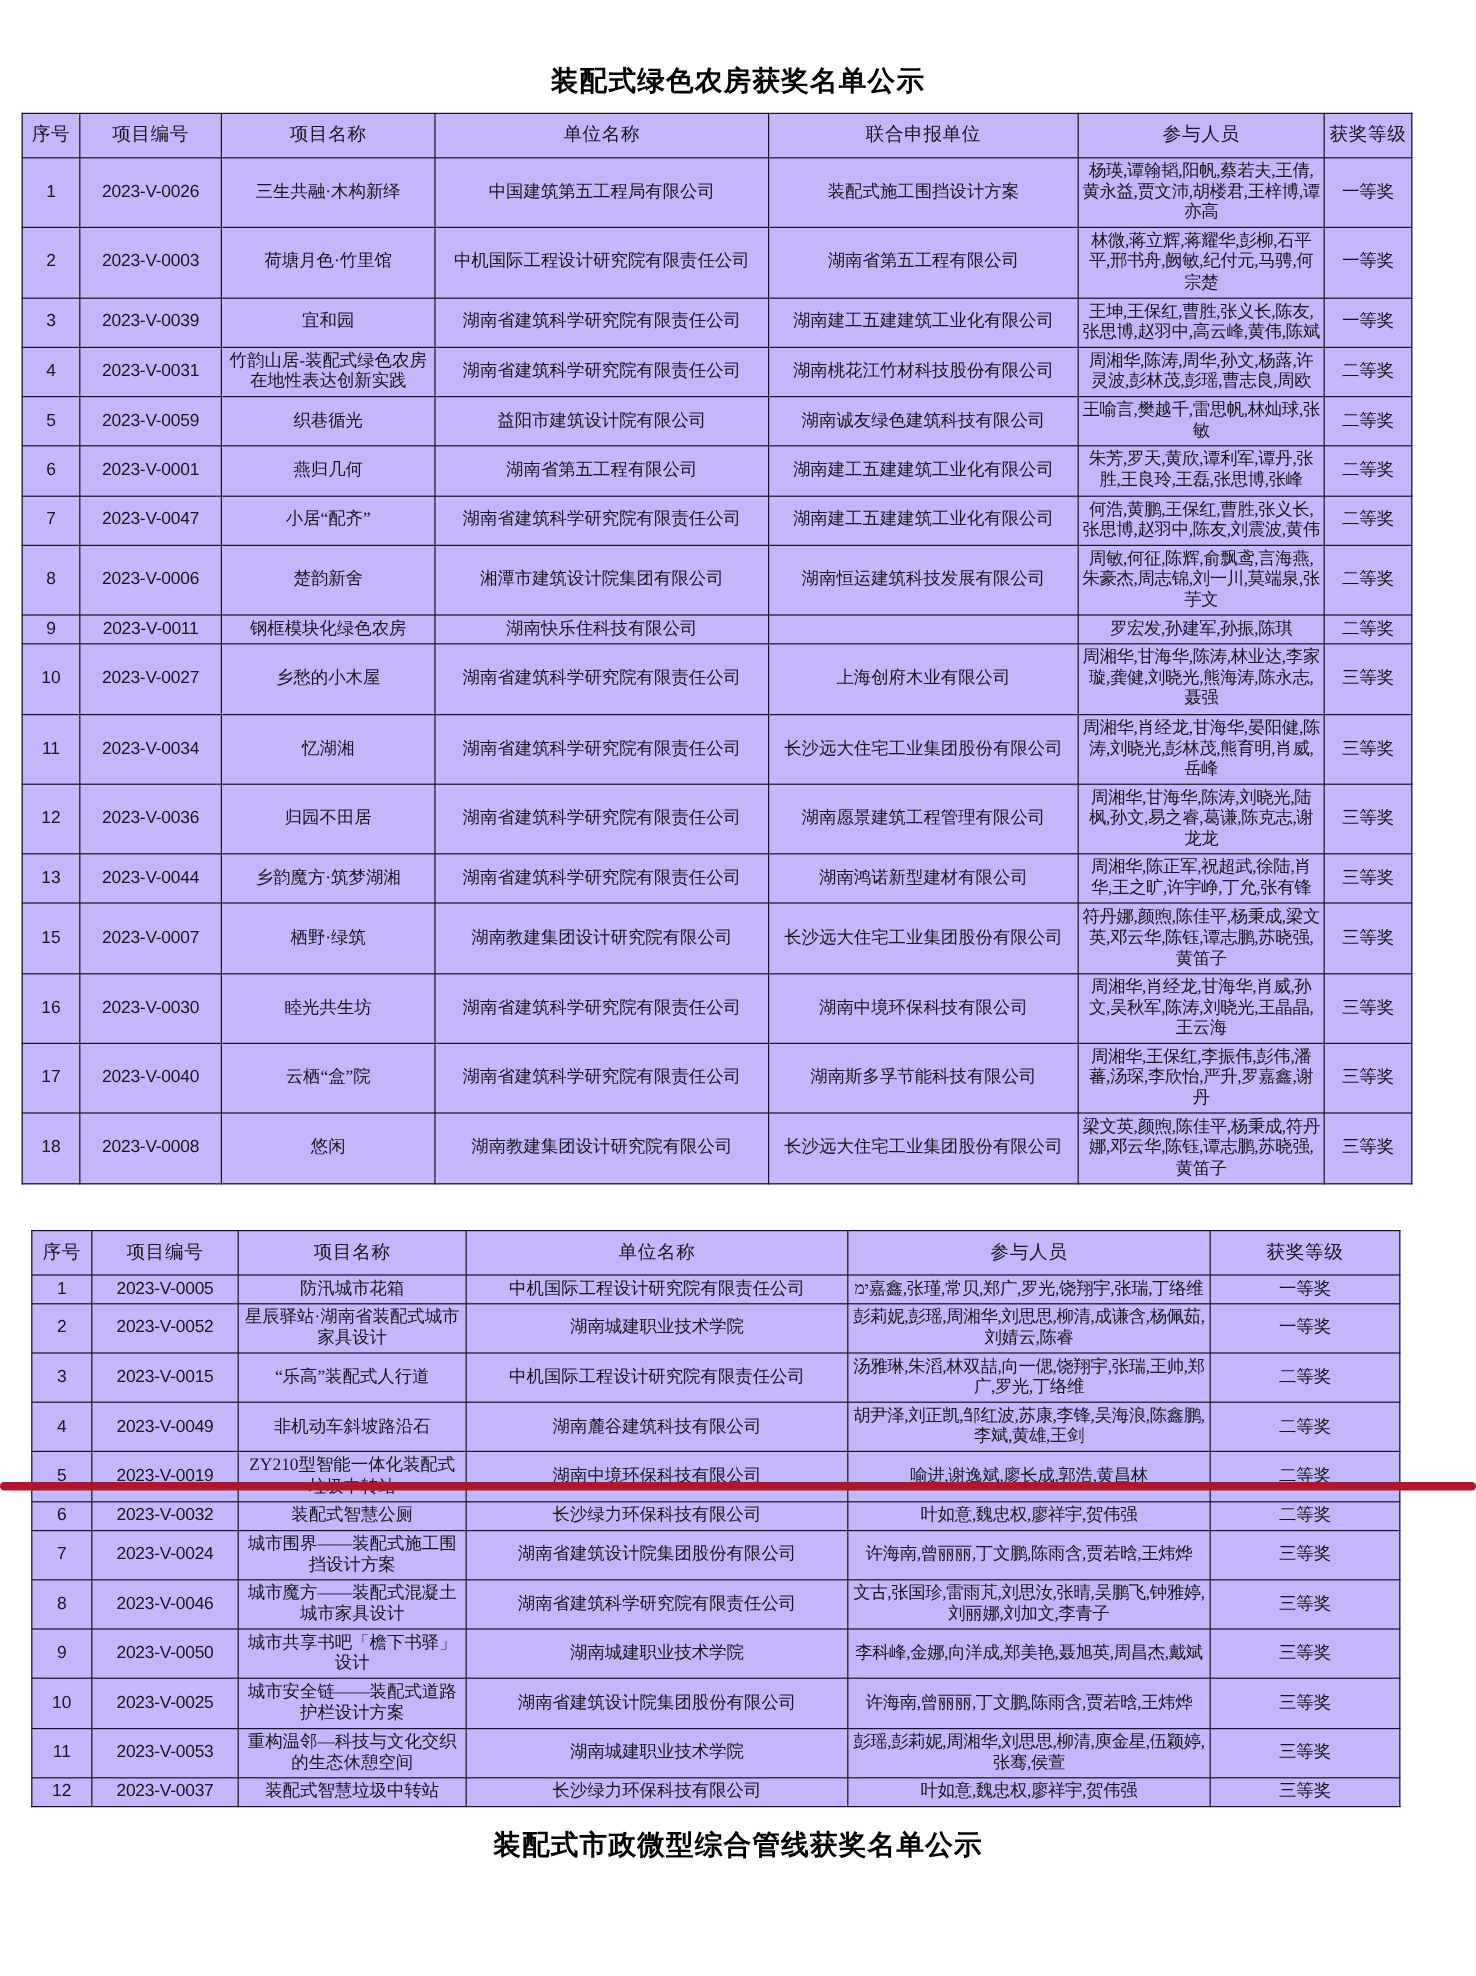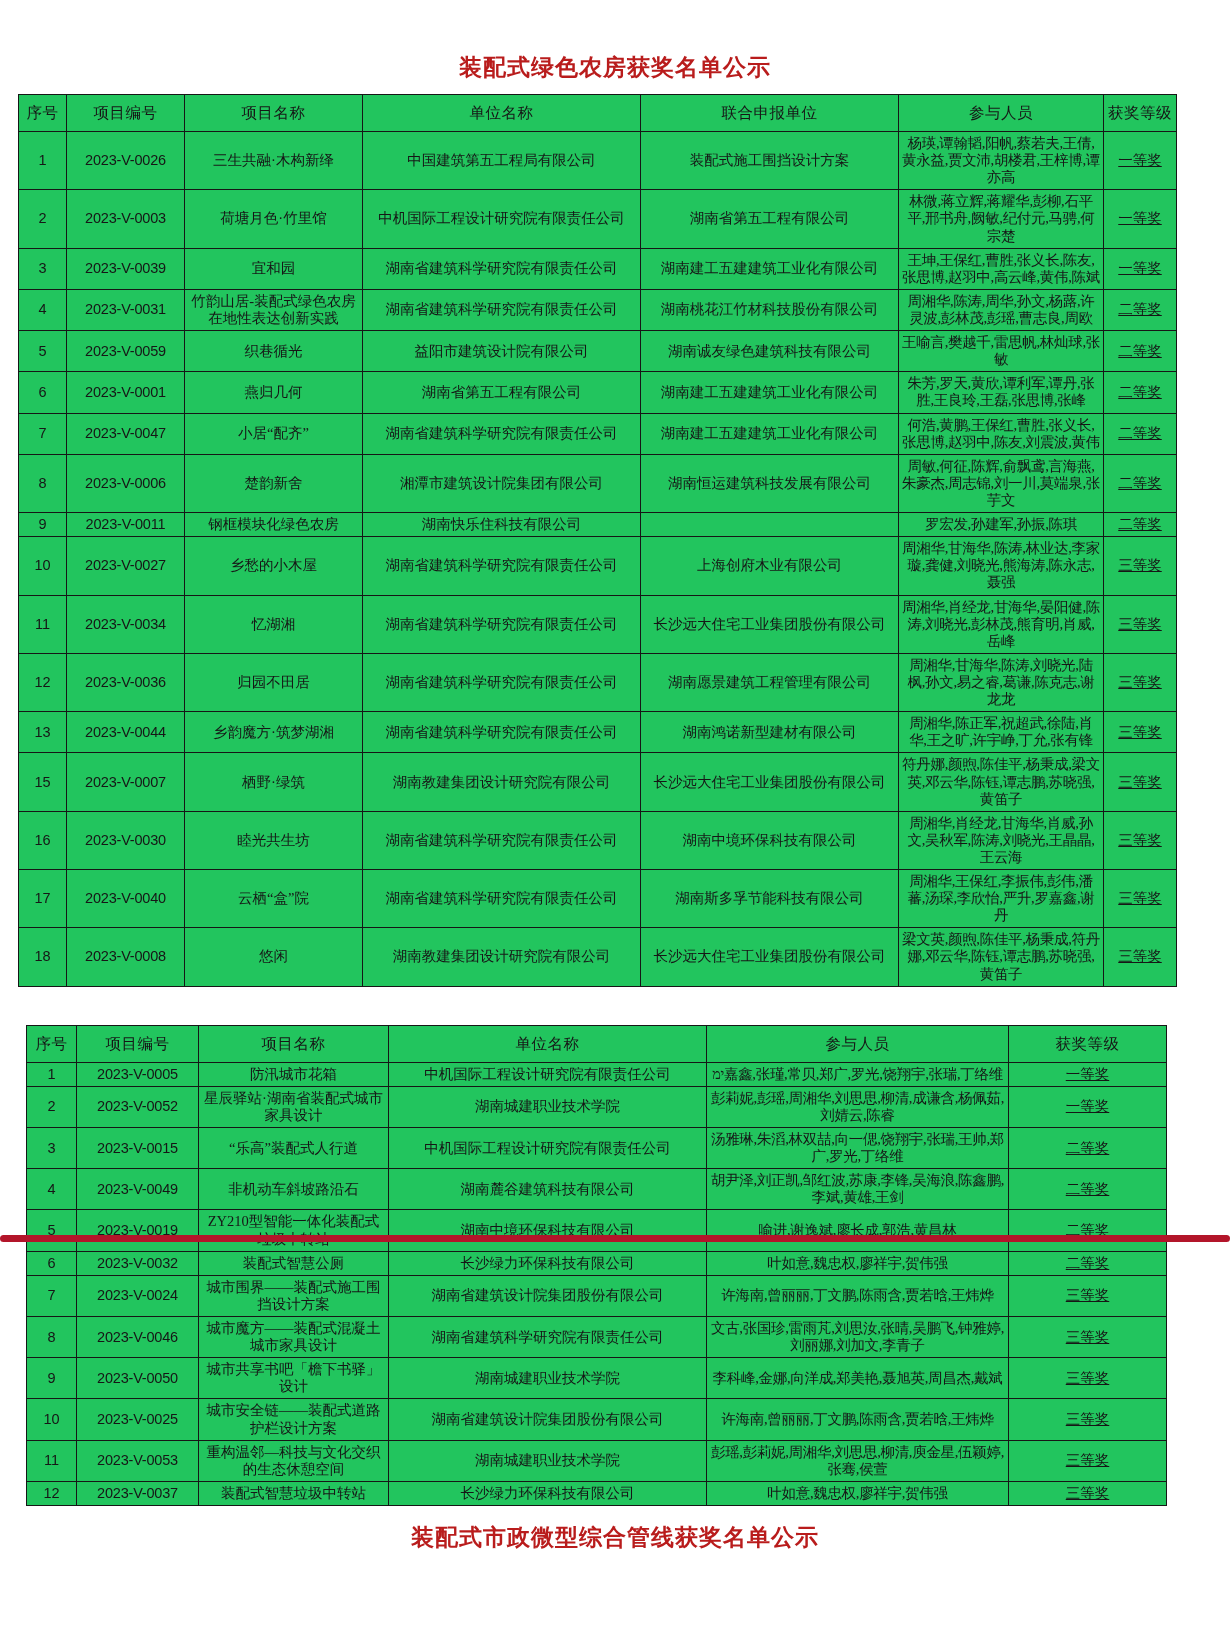--- a/index.html
+++ b/index.html
@@ -21,31 +21,31 @@
     padding: 0;
   }
 
   
   .section-title {
     font-family: "Liberation Sans", "DejaVu Sans", sans-serif;
     font-weight: bold;
     font-size: 23px;
     letter-spacing: 1px;
     text-align: center;
-    color: #b91c1c;
+    color: #000000;
   }
   #title-1 { margin: 0; padding-top: 52px; padding-bottom: 11px; }
   #title-2 { margin: 0; padding-top: 28px; padding-bottom: 11px; }
   #title-3 { margin: 0; padding-top: 16px; padding-bottom: 10px; }
 
   
   table.awards {
     border-collapse: collapse;
     table-layout: fixed;
-    background: #22c55e;
+    background: #c4b5fd;
   }
   table.awards td, table.awards th {
     border: 1.6px solid #161616;
     text-align: center;
     vertical-align: middle;
     padding: 3px 3px;
     line-height: 1.18;
     font-weight: normal;
     color: #161616;
     word-break: break-all;
@@ -57,21 +57,21 @@
   }
   table.awards td { font-size: 14.5px; }
   td.seq { font-size: 15px; font-family: "Liberation Sans", "DejaVu Sans", sans-serif; }
   td.code {
     font-size: 14.5px;
     font-family: Liberation Sans, sans-serif;
     letter-spacing: -0.2px;
     white-space: nowrap;
   }
   td.people { font-size: 13.2px; letter-spacing: -0.3px; line-height: 1.22; }
-  td.grade { font-size: 14.5px; white-space: nowrap; text-decoration: underline; }
+  td.grade { font-size: 14.5px; white-space: nowrap; }
   td.pname { font-size: 14.5px; }
   td.unit  { font-size: 14.5px; }
 
   
   #table-1 { width: 1158px; margin: 0 0 0 18px; }
   #table-1 col.c-seq    { width: 48px; }
   #table-1 col.c-code   { width: 118px; }
   #table-1 col.c-name   { width: 178px; }
   #table-1 col.c-unit   { width: 278px; }
   #table-1 col.c-joint  { width: 258px; }

